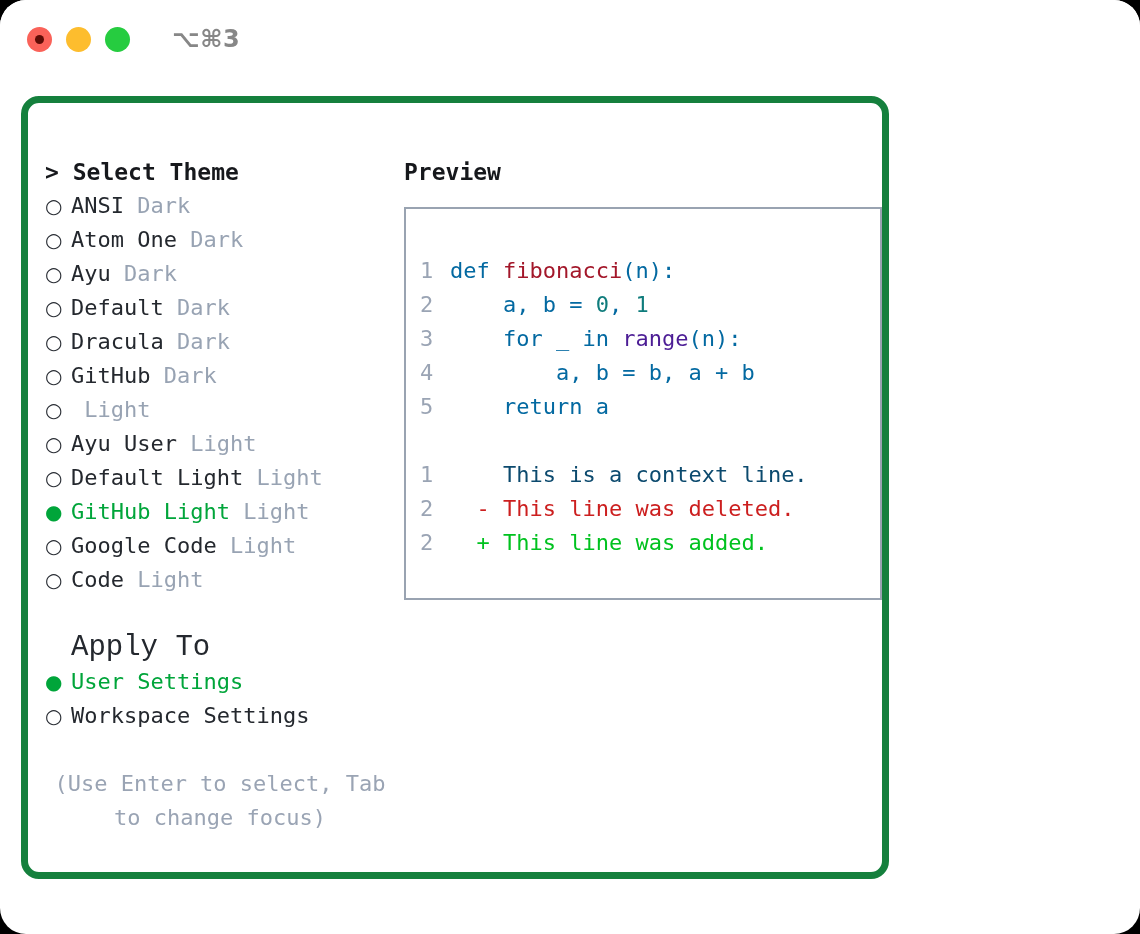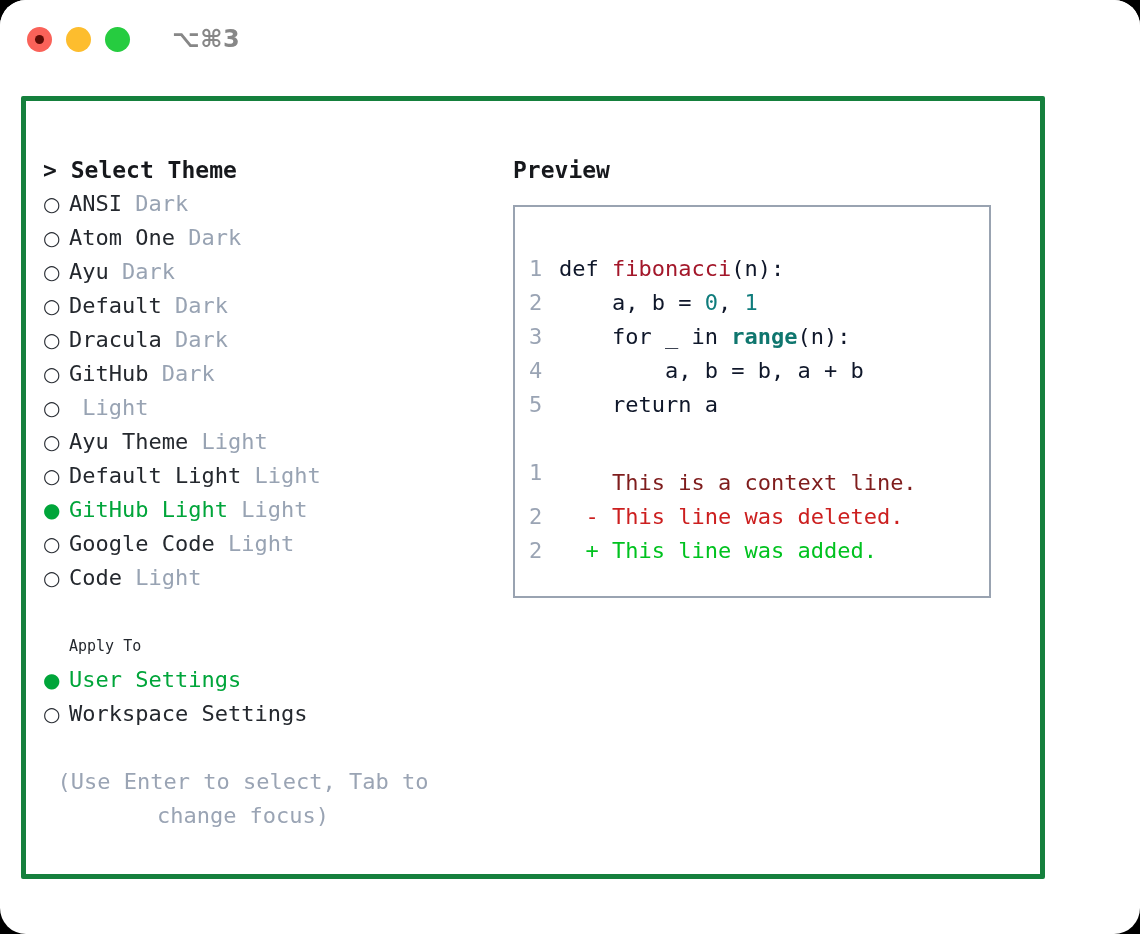--- a/index.html
+++ b/index.html
@@ -63,24 +63,24 @@
     color: #878787;
     letter-spacing: 0.5px;
     font-family: "DejaVu Sans", "Liberation Sans", sans-serif;
   }
 
   
   .panel {
     position: absolute;
     left: 21px;
     top: 96px;
-    width: 1024px;
+    width: 868px;
     height: 783px;
-    border: 5px solid #15803d;
-    border-radius: 2px;
+    border: 7px solid #15803d;
+    border-radius: 18px;
     background: #ffffff;
   }
 
   .columns {
     position: absolute;
     left: 0; top: 0;
     width: 100%;
     height: 100%;
     display: flex;
   }
@@ -117,25 +117,26 @@
   .bullet.on { color: #00a53a; }
 
   .name { color: #24282e; }
   .row.selected .name { color: #00a53a; text-align: center; }
   .tag  { color: #98a3b3; }
   .gap  { color: transparent; }
 
   
   .group { margin-top: 34px; }
   .group-title {
-    font-size: 15px;
+    font-size: 29px;
     color: #24282e;
     line-height: 34px;
     padding-left: 26px;
     white-space: pre;
+    font-family: Liberation Mono, monospace;
   }
 
   
   .hint {
     margin-top: 34px;
     font-size: 22px;
     line-height: 34px;
     color: #9aa4b4;
     max-width: 400px;
     text-align: center;
@@ -161,26 +162,26 @@
   .lineno {
     width: 30px;
     flex: none;
     color: #9aa4b4;
     text-align: left;
   }
   .code { color: #24282e; }
 
   .tok-fn    { color: #a3172a; }
   .tok-num   { color: #0f7c7c; }
-  .tok-call  { color: #0f766e; font-weight: bold; }
-  .tok-plain { color: #0f172a; }
+  .tok-call  { color: #4c1d95; }
+  .tok-plain { color: #0369a1; }
 
   .spacer { height: 34px; }
 
-  .diff-ctx { color: #7f1d1d; margin-top: 10px; }
+  .diff-ctx { color: #0c4a6e; }
   .diff-del { color: #cc1f1f; }
   .diff-add { color: #00c21f; }
 </style>
 </head>
 <body>
 
 <div class="window">
 
   <div class="titlebar">
     <div class="traffic">
@@ -201,21 +202,21 @@
         <div class="heading">&gt; Select Theme</div>
 
         <div class="list" id="theme-list">
             <div class="row"><span class="bullet">○</span><span class="name">ANSI</span><span class="gap"> </span><span class="tag">Dark</span></div>
             <div class="row"><span class="bullet">○</span><span class="name">Atom One</span><span class="gap"> </span><span class="tag">Dark</span></div>
             <div class="row"><span class="bullet">○</span><span class="name">Ayu</span><span class="gap"> </span><span class="tag">Dark</span></div>
             <div class="row"><span class="bullet">○</span><span class="name">Default</span><span class="gap"> </span><span class="tag">Dark</span></div>
             <div class="row"><span class="bullet">○</span><span class="name">Dracula</span><span class="gap"> </span><span class="tag">Dark</span></div>
             <div class="row"><span class="bullet">○</span><span class="name">GitHub</span><span class="gap"> </span><span class="tag">Dark</span></div>
             <div class="row"><span class="bullet">○</span><span class="gap"> </span><span class="tag">Light</span></div>
-            <div class="row"><span class="bullet">○</span><span class="name">Ayu Theme</span><span class="gap"> </span><span class="tag">Light</span></div>
+            <div class="row"><span class="bullet">○</span><span class="name">Ayu User</span><span class="gap"> </span><span class="tag">Light</span></div>
             <div class="row"><span class="bullet">○</span><span class="name">Default Light</span><span class="gap"> </span><span class="tag">Light</span></div>
             <div class="row selected"><span class="bullet on">●</span><span class="name">GitHub Light</span><span class="gap"> </span><span class="tag">Light</span></div>
             <div class="row"><span class="bullet">○</span><span class="name">Google Code</span><span class="gap"> </span><span class="tag">Light</span></div>
             <div class="row"><span class="bullet">○</span><span class="name">Code</span><span class="gap"> </span><span class="tag">Light</span></div>
           </div>
 
         <div class="group">
           <div class="group-title">Apply To</div>
           <div id="apply-list">
               <div class="row selected"><span class="bullet on">●</span><span class="name">User Settings</span></div>

